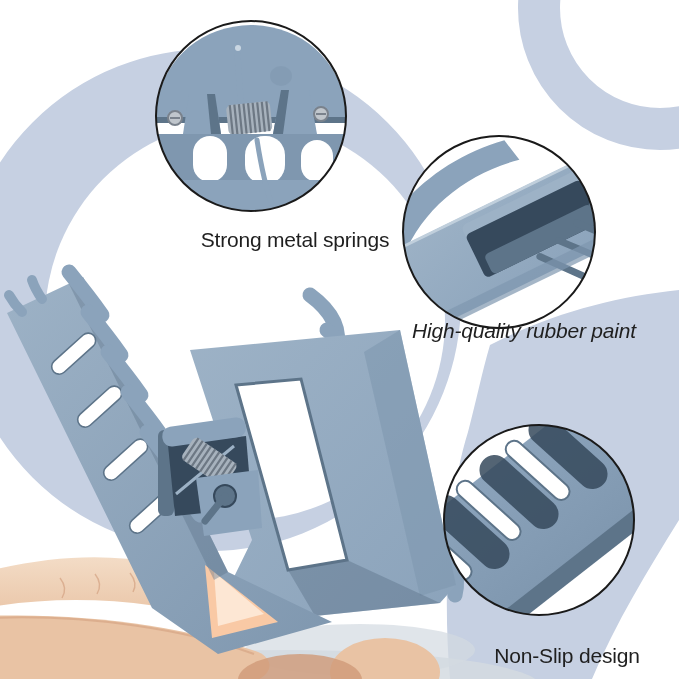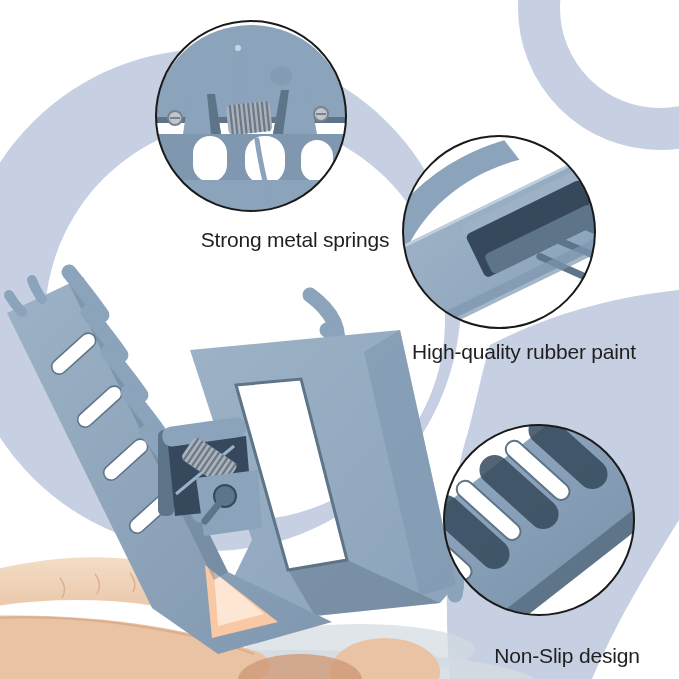--- a/index.html
+++ b/index.html
@@ -10,21 +10,21 @@
   }
   html,body{margin:0;padding:0;}
   body{font-family:"Liberation Sans","DejaVu Sans",sans-serif;background:#fff;}
   .canvas{position:relative;width:679px;height:679px;background:var(--bg);overflow:hidden;}
   .canvas svg{position:absolute;left:0;top:0;}
   .callout-label{
     position:absolute;transform:translateX(-50%);white-space:nowrap;
     font-size:21px;font-weight:500;letter-spacing:-0.2px;color:var(--text);
   }
   .lbl-springs{left:255px;top:228px;margin-left:40px;}
-  .lbl-rubber{left:524px;top:340px;}
+  .lbl-rubber{left:524px;top:319px;font-style:italic;}
   .lbl-nonslip{left:567px;top:644px;}
 </style>
 </head>
 <body>
 
 <div class="canvas">
 <svg width="679" height="679" viewBox="0 0 679 679">
   <defs>
     <linearGradient id="gradSlat" x1="0" y1="0" x2="1" y2="1">
       <stop offset="0" style="stop-color:var(--clip-light)"></stop>

